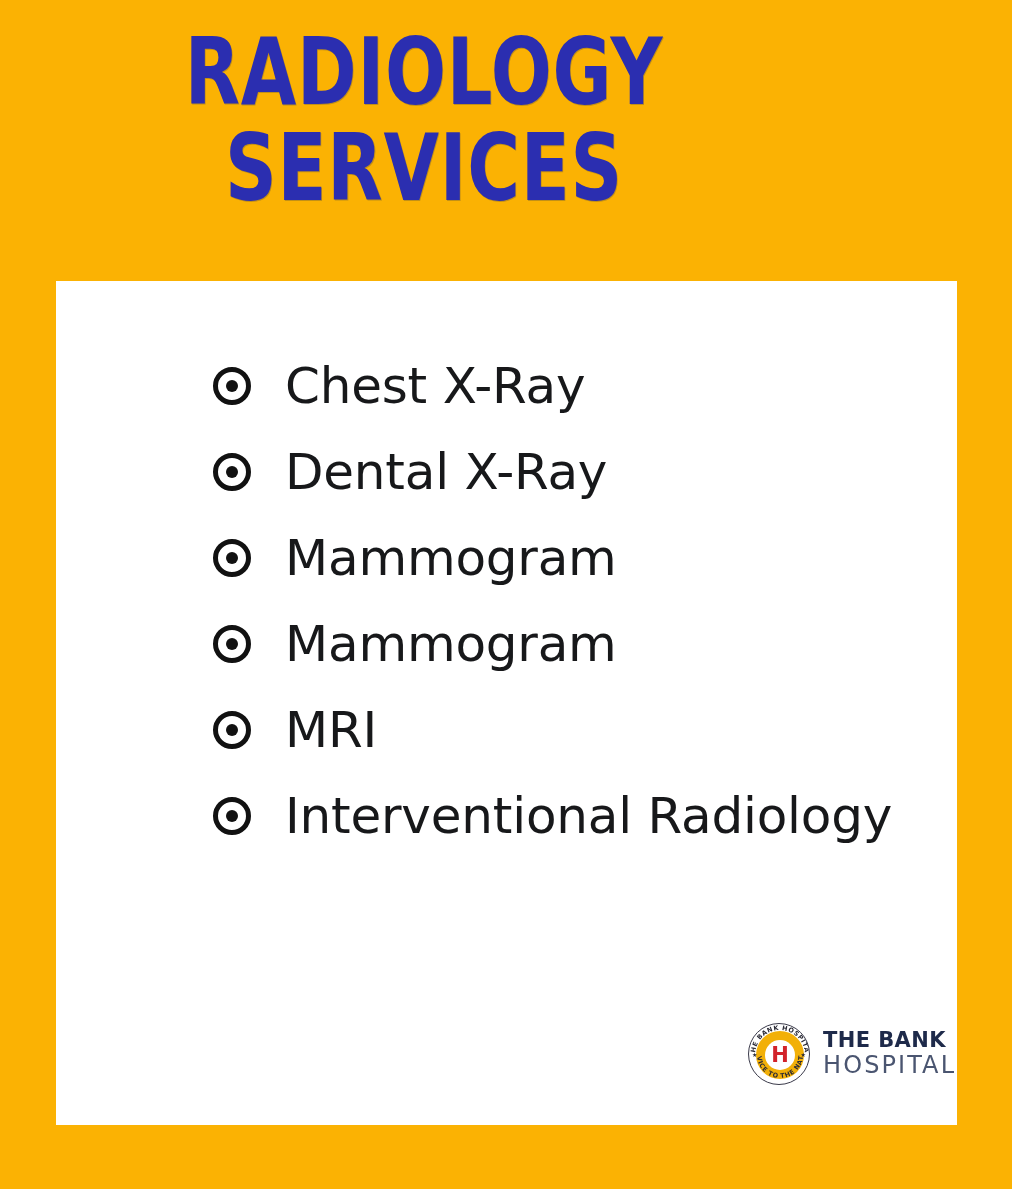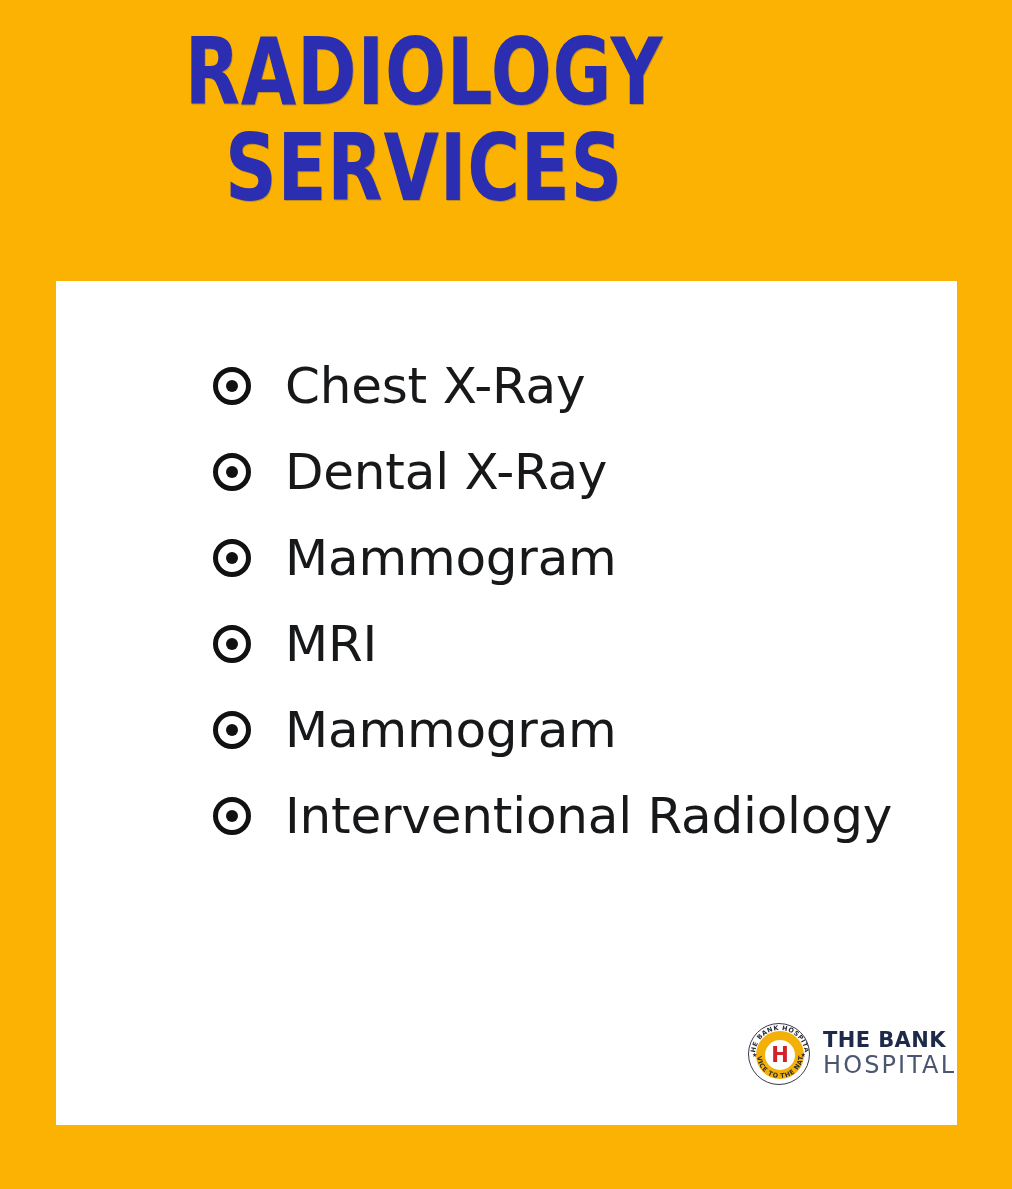--- a/index.html
+++ b/index.html
@@ -211,26 +211,26 @@
     </li>
 
     <li class="service-item">
       <span class="bullet"></span>
       <span class="service-label">Mammogram</span>
     </li>
 
 
     <li class="service-item">
       <span class="bullet"></span>
+      <span class="service-label">Mammogram</span>
+    </li>
+
+    <li class="service-item">
+      <span class="bullet"></span>
       <span class="service-label">MRI</span>
-    </li>
-
-    <li class="service-item">
-      <span class="bullet"></span>
-      <span class="service-label">Mammogram</span>
     </li>
 
     <li class="service-item">
       <span class="bullet"></span>
       <span class="service-label">Interventional Radiology</span>
     </li>
 
   </ul>
 
   <div class="logo">

